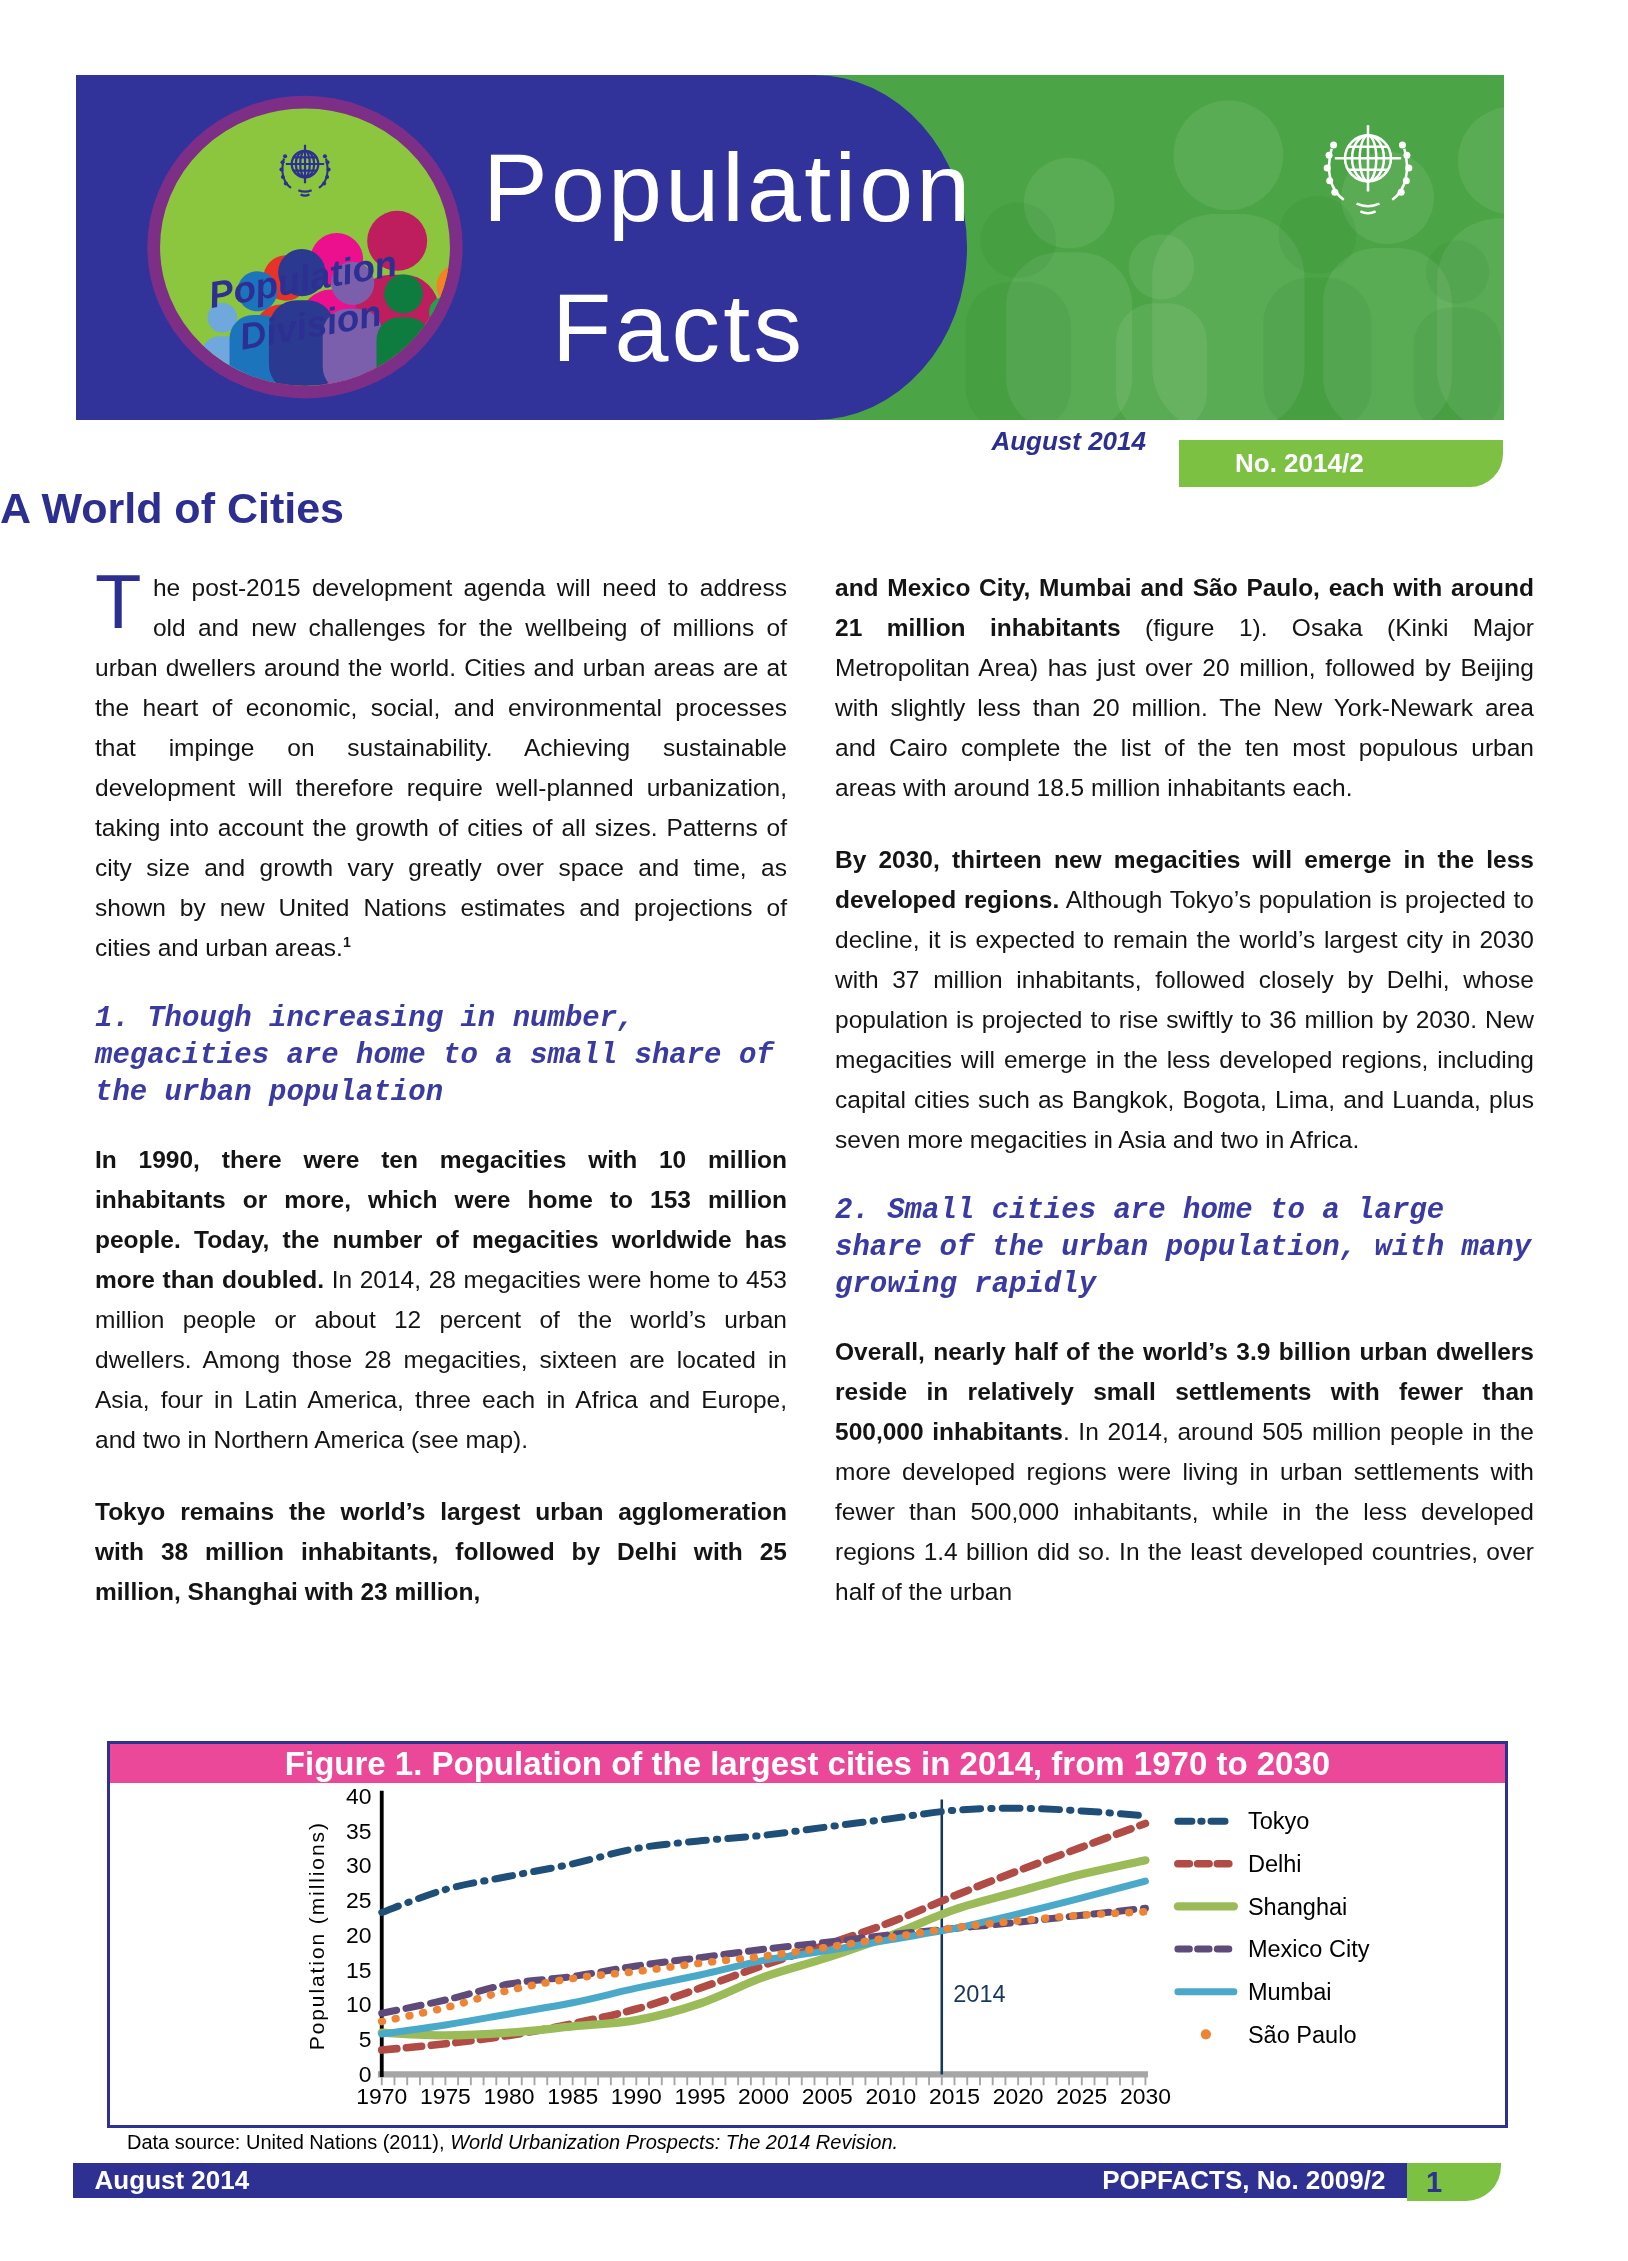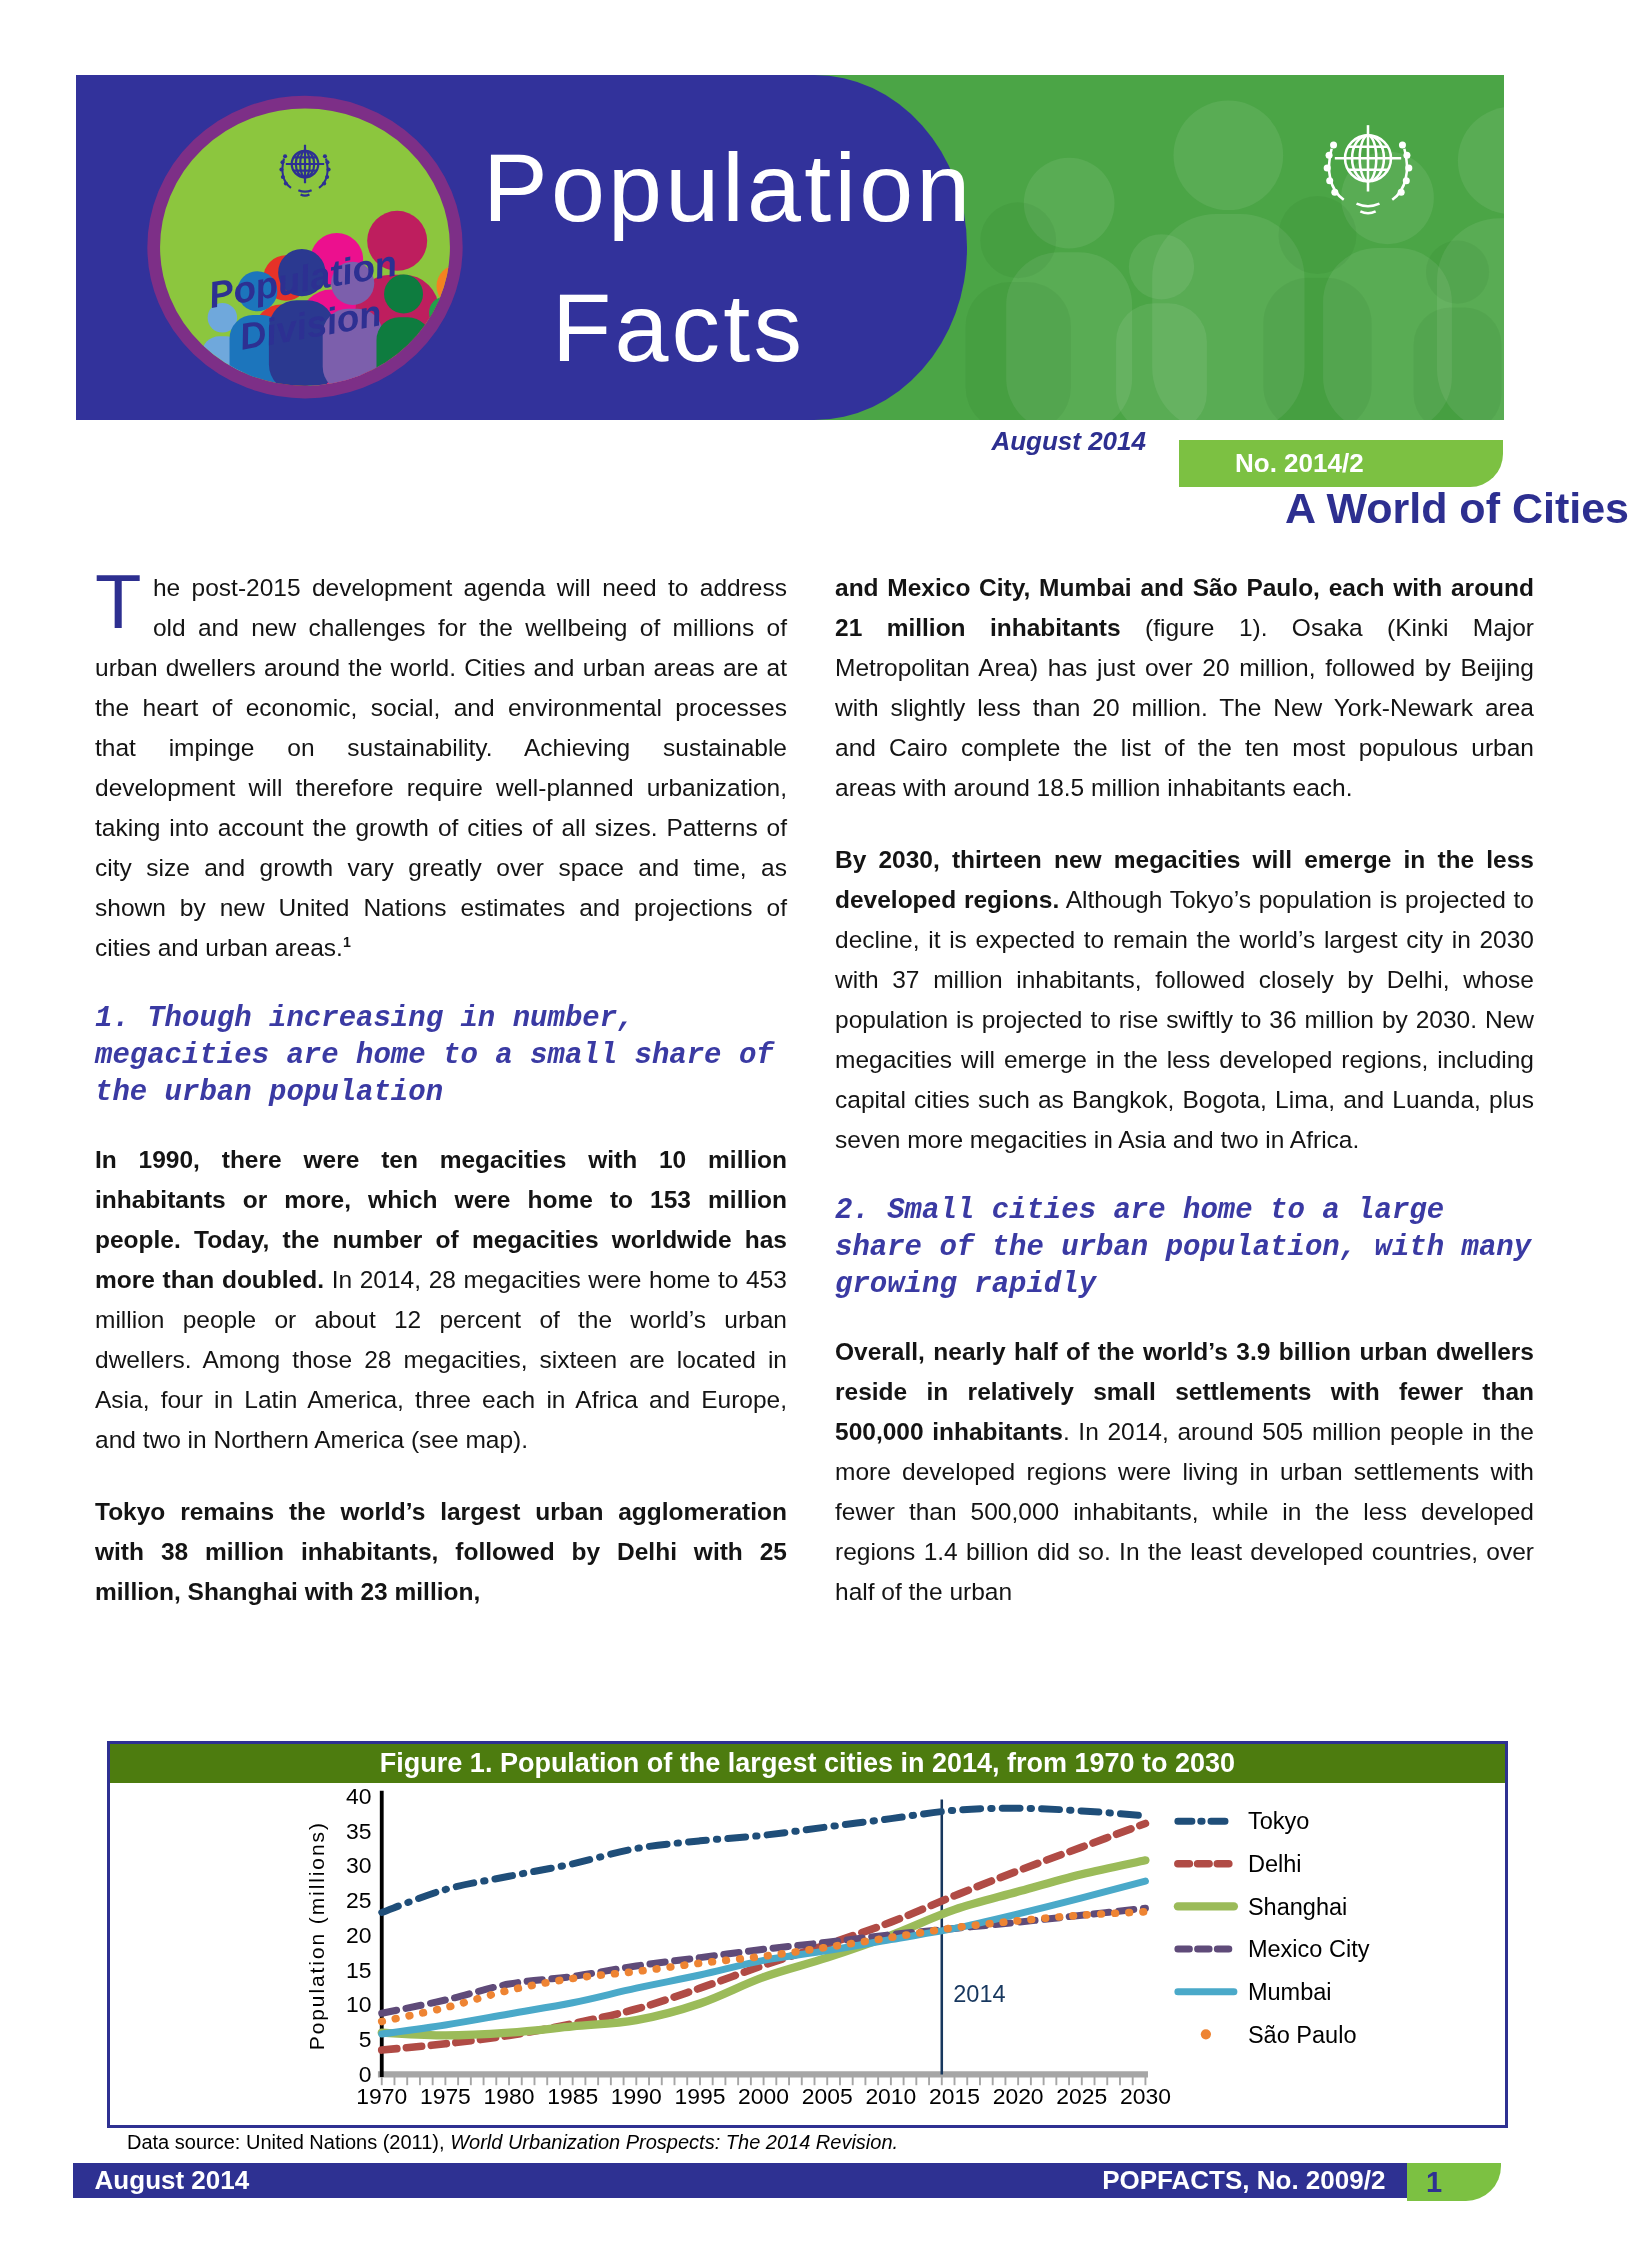--- a/index.html
+++ b/index.html
@@ -24,36 +24,36 @@
   .org-sep{display:inline-block;padding:0 12.7px;font-weight:normal;}
 
   
   .date{position:absolute;top:426px;left:891px;width:255px;text-align:right;
         font-size:26px;font-weight:bold;font-style:italic;color:#2D2F90;}
   .issue-box{position:absolute;left:1179px;top:440px;width:324px;height:47px;background:#7CC142;
         border-radius:0 0 33px 0;color:#ffffff;font-size:26px;font-weight:bold;
         display:flex;align-items:center;padding-left:56px;box-sizing:border-box;}
 
   
-  .page-title{position:absolute;top:484px;left:0;width:100%;text-align:right;
+  .page-title{position:absolute;top:484px;left:0;width:100%;text-align:left;
         font-size:43px;font-weight:bold;color:#2D2F90;margin:0;}
   .col{position:absolute;top:568px;font-size:24.5px;line-height:40px;text-align:justify;color:#141414;}
   .col-left{left:95px;width:692px;}
   .col-right{left:835px;width:699px;}
   .para{margin:0 0 32px 0;}
   .b{font-weight:bold;}
   .section-heading{color:#3A3AA3;font-weight:bold;font-style:italic;font-size:29px;line-height:37px;
         margin:9px 0 29px 0;text-align:left;font-family:Liberation Mono, monospace;}
   .dropcap{float:left;font-size:76px;line-height:62px;color:#2D2F90;margin:2.5px 11.5px 0 0;}
   sup{font-size:58%;vertical-align:super;font-weight:bold;line-height:0;}
 
   
   .figure{position:absolute;left:107px;top:1741px;width:1401px;height:387px;margin:0;
         border:3.2px solid #2E3192;background:#fff;box-sizing:border-box;}
-  .figure-title{height:39px;background:#4d7c0f;color:#ffffff;font-weight:bold;font-size:27px;
+  .figure-title{height:39px;background:#ec4899;color:#ffffff;font-weight:bold;font-size:33px;
         display:flex;align-items:center;justify-content:center;text-align:center;}
   .chart-host{position:absolute;left:0;top:39px;width:1395px;height:341px;}
   .chart-host svg{width:100%;height:100%;display:block;}
   .datasource{position:absolute;left:127px;top:2131px;font-size:20px;color:#000;margin:0;}
 
   
   .footer-bar{position:absolute;left:73px;top:2163px;width:1334px;height:35px;background:#2E3192;
         color:#fff;display:flex;justify-content:space-between;align-items:center;
         padding:0 21.6px;box-sizing:border-box;font-size:26px;font-weight:bold;}
   .footer-page{position:absolute;left:1407px;top:2163px;width:94px;height:38px;background:#7CC142;

